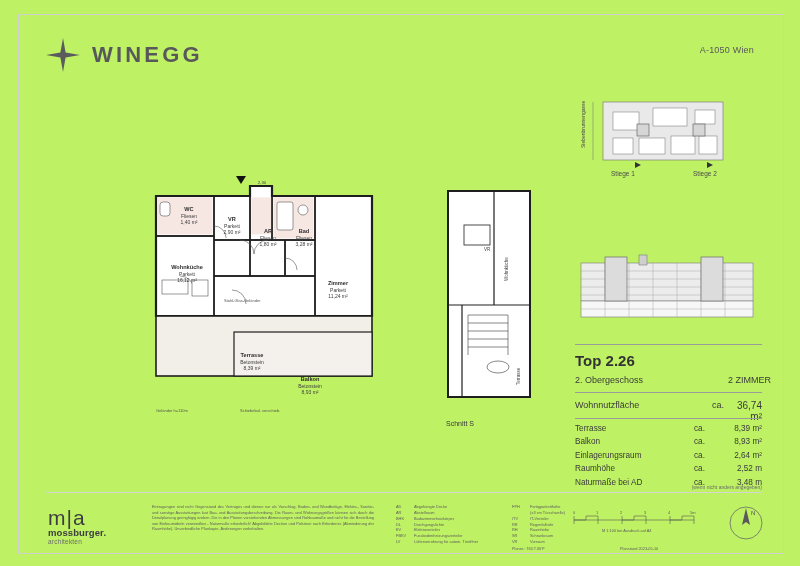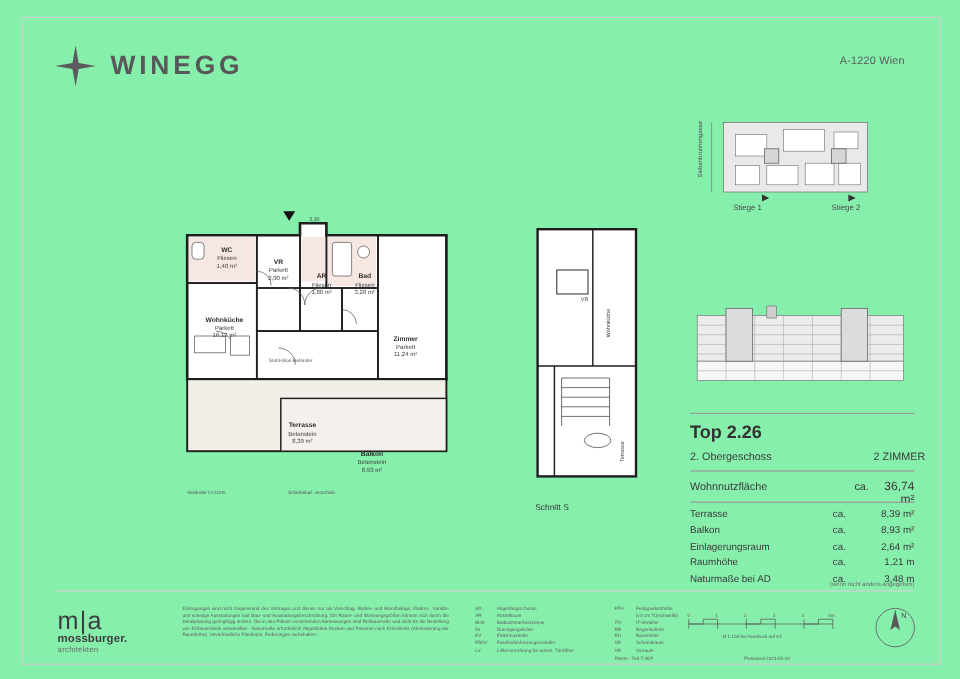--- a/index.html
+++ b/index.html
@@ -1,18 +1,18 @@
 <!DOCTYPE html>
 <html><head>
 <meta charset="utf-8">
 <style>
   html,body{margin:0;padding:0;background:#b9b9b9;}
   body{font-family:"Liberation Sans",sans-serif;}
   .page{
-    position:relative;width:800px;height:566px;background:#86efac;overflow:hidden;
+    position:relative;width:800px;height:566px;background:#bef264;overflow:hidden;
   }
   .frame{
     position:absolute;left:18px;top:14px;width:764px;height:538px;
     border:1px solid #cfcfcf;
   }
   
   .logo-wrap{position:absolute;left:46px;top:38px;display:flex;align-items:center;gap:12px;}
   .logo-star{width:34px;height:34px;position:relative;}
   .logo-star svg{display:block;}
   .logo-text{font-size:22px;letter-spacing:3.2px;color:#58585a;font-weight:600;}
@@ -80,21 +80,21 @@
   <div class="logo-wrap">
     <span class="logo-star">
       <svg width="34" height="34" viewBox="0 0 34 34">
         <path d="M17 0 L19.6 14.4 L34 17 L19.6 19.6 L17 34 L14.4 19.6 L0 17 L14.4 14.4 Z" fill="#5b5b5d"></path>
       </svg>
     </span>
     <span class="logo-text">WINEGG</span>
   </div>
 
   <div class="addr">
-    <div class="addr-sub">A-1220 Wien</div>
+    <div class="addr-sub">A-1050 Wien</div>
   </div>
 
   <div class="mini1">
     <svg width="185" height="85" viewBox="0 0 185 85">
       <g fill="#e9e9e9" stroke="#6f6f6f" stroke-width="0.6">
         <rect x="28" y="6" width="120" height="58"></rect>
       </g>
       <g fill="#ffffff" stroke="#6f6f6f" stroke-width="0.5">
         <rect x="38" y="16" width="26" height="18"></rect>
         <rect x="78" y="12" width="34" height="18"></rect>
@@ -155,21 +155,21 @@
       <span class="val">8,93 m²</span>
     </div>
     <div class="row">
       <span class="lbl">Einlagerungsraum</span>
       <span class="ca">ca.</span>
       <span class="val">2,64 m²</span>
     </div>
     <div class="row">
       <span class="lbl">Raumhöhe</span>
       <span class="ca">ca.</span>
-      <span class="val">1,21 m</span>
+      <span class="val">2,52 m</span>
     </div>
     <div class="row">
       <span class="lbl">Naturmaße bei AD</span>
       <span class="ca">ca.</span>
       <span class="val">3,48 m</span>
     </div>
   </div>
   <div class="note">(wenn nicht anders angegeben)</div>
 
   <div class="plan">

